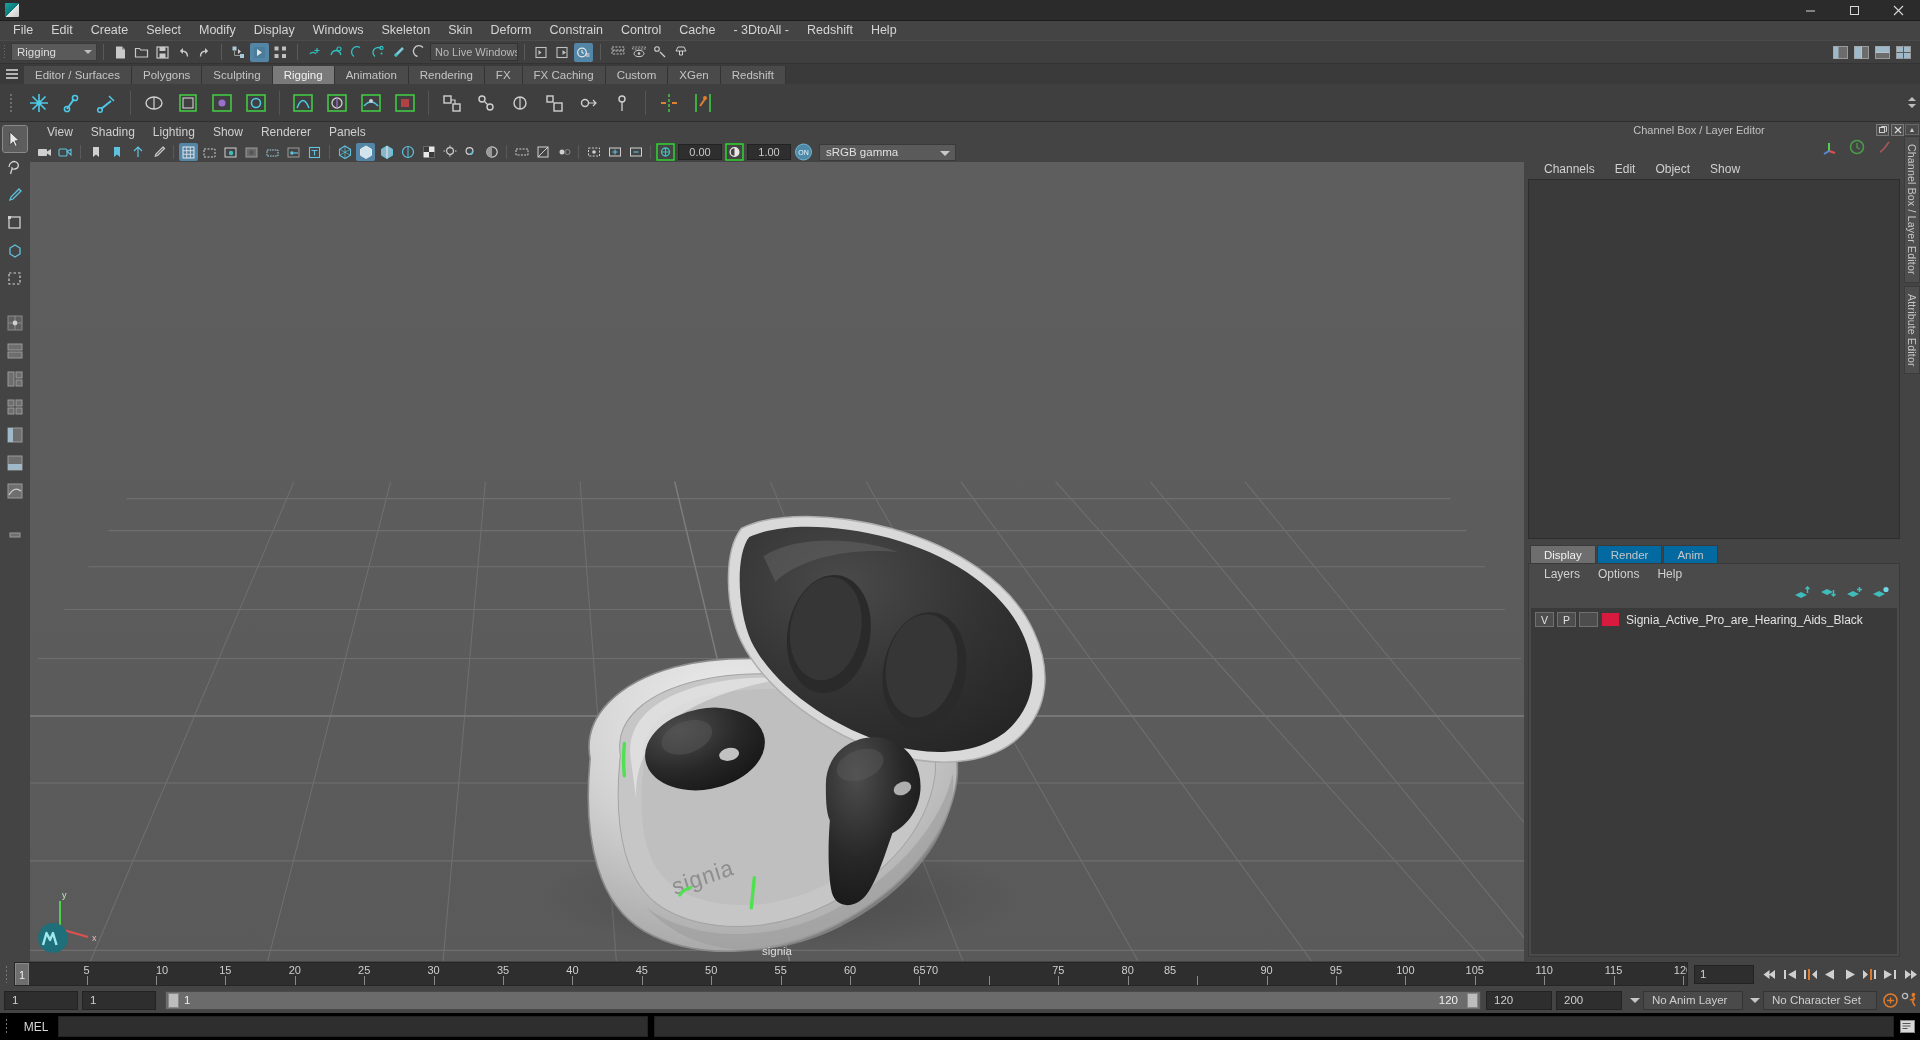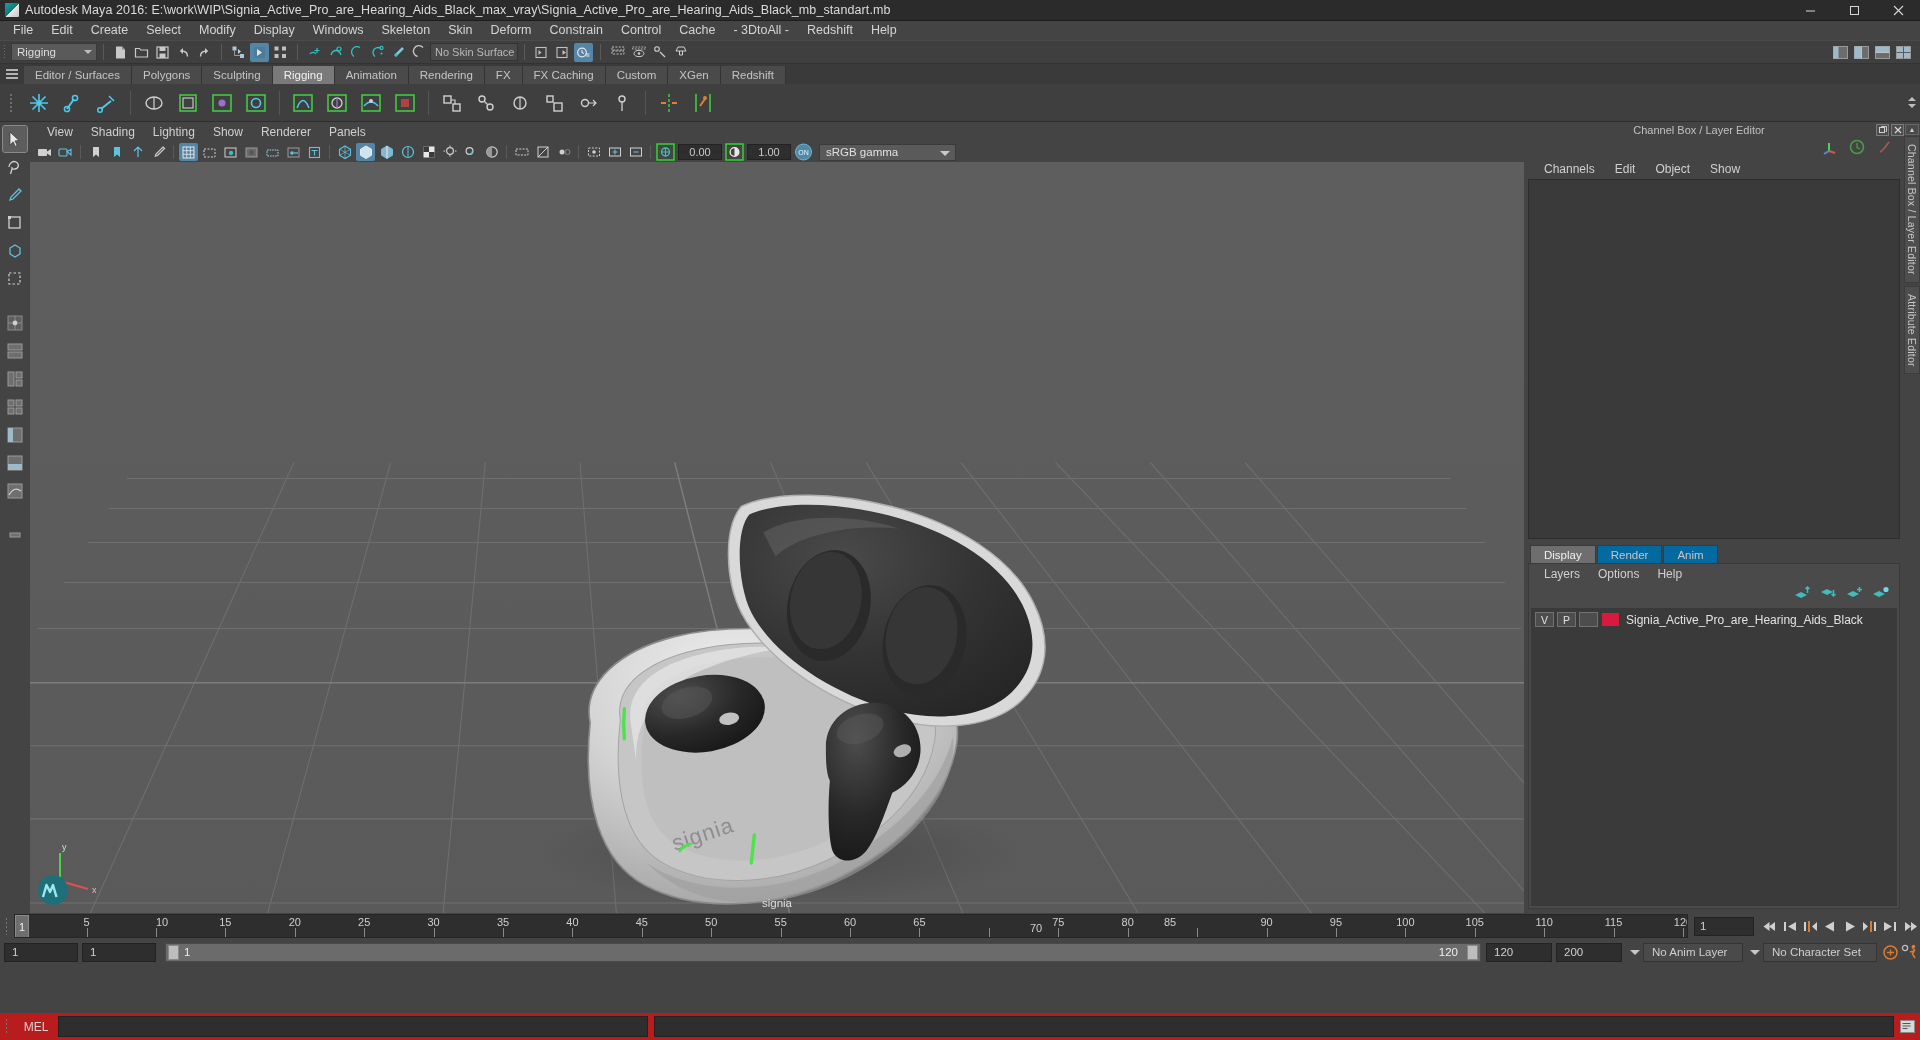--- a/index.html
+++ b/index.html
@@ -140,21 +140,21 @@
      padding-left:7px;margin-right:4px;}
   .rangeBar{ flex:1 1 auto;height:19px;background:#6b6b6b;border:1px solid #4a4a4a;position:relative;margin:0 5px;}
   .rangeBar .handle{ position:absolute;top:1px;width:11px;height:15px;background:#bdbdbd;border:1px solid #888;}
   .rangeBar .lbl{ position:absolute;top:1px;font-size:11.5px;color:#efefef;line-height:15px;}
   .dropArrow{ width:17px;height:19px;display:flex;align-items:center;justify-content:center;flex:0 0 17px;}
   .dropArrow i{ border-left:5px solid transparent;border-right:5px solid transparent;border-top:5px solid #c6c6c6;}
   .combobox{ height:19px;background:#4a4a4a;border:1px solid #343434;color:#cfcfcf;font-size:11.5px;line-height:17px;
      padding:0 8px;margin-right:3px;display:flex;align-items:center;}
 
   
-  .cmdRow{ height:27px;background:#b91c1c;display:flex;align-items:center;flex:0 0 27px;margin-top:48px;}
+  .cmdRow{ height:27px;background:#000000;display:flex;align-items:center;flex:0 0 27px;}
   .cmdGrip{ width:14px;height:100%;position:relative;flex:0 0 14px;}
   .cmdGrip:after{content:"";position:absolute;left:5px;top:5px;bottom:5px;width:3px;
      background-image:radial-gradient(circle,#777 0.8px,transparent 1px);background-size:3px 4px;}
   .melLabel{ width:44px;font-size:12px;color:#d6d6d6;text-align:center;flex:0 0 44px;}
   .cmdInput{ height:21px;background:#2e2e2e;border:1px solid #222;flex:1 1 auto;}
   .cmdOut{ height:21px;background:#2e2e2e;border:1px solid #222;width:1240px;flex:0 0 1240px;margin-left:6px;}
   .cmdIcon{ width:26px;height:21px;display:flex;align-items:center;justify-content:center;flex:0 0 26px;}
 
   .statusRow{ height:22px;background:#4a4a4a;display:flex;align-items:center;flex:0 0 22px;
      border-top:1px solid #3a3a3a;}
@@ -167,21 +167,20 @@
   .axisGiz{ position:absolute; left:12px; bottom:12px; width:66px;height:64px;}
   .mayaLogo{ position:absolute; left:6px; bottom:6px; width:34px;height:34px;}
 </style>
 </head>
 <body>
 
 <div class="app">
 
   <div class="titlebar">
     <div class="tb-icon"></div>
-    <div class="tb-title">Autodesk Maya 2016: E:\work\WIP\Signia_Active_Pro_are_Hearing_Aids_Black_max_vray\Signia_Active_Pro_are_Hearing_Aids_Black_mb_standart.mb</div>
     <div class="tb-sp"></div>
     <div class="wbtn">
       <svg width="11" height="11" viewBox="0 0 11 11">
           <line x1="1" y1="6" x2="10" y2="6" stroke="#d8d8d8" stroke-width="1"></line>
         </svg>
     </div>
     <div class="wbtn">
       <svg width="11" height="11" viewBox="0 0 11 11">
           <rect x="1.5" y="1.5" width="8" height="8" fill="none" stroke="#d8d8d8" stroke-width="1"></rect>
         </svg>
@@ -306,21 +305,21 @@
           <path d="M4 12l8-8" stroke="#7ec8d8" stroke-width="2.5"></path>
           <circle cx="5" cy="11" r="1.4" fill="#2ec4c4"></circle>
         </svg>
       </div>
     <div class="ticon">
       <svg width="16" height="16" viewBox="0 0 16 16">
           <path d="M11 3.5A5.5 5.5 0 105.5 12.5" fill="none" stroke="#c9c9c9" stroke-width="1.3"></path>
         </svg>
       </div>
 
-    <div class="liveSurface">No Skin Surface</div>
+    <div class="liveSurface">No Live Windows</div>
     <div class="tsep"></div>
 
     <div class="ticon">
       <svg width="15" height="15" viewBox="0 0 15 15">
           <rect x="2" y="2.5" width="10" height="10" fill="none" stroke="#c0c0c0" stroke-width="1.1"></rect>
           <path d="M4.5 5l3 2.5-3 2.5z" fill="#c0c0c0"></path>
         </svg>
       </div>
     <div class="ticon">
       <svg width="15" height="15" viewBox="0 0 15 15">
@@ -1114,21 +1113,21 @@
         <div class="tsNum" style="left: 626.824px;">45</div>
         <div class="tsTick" style="left: 696.235px;"></div>
         <div class="tsNum" style="left: 696.235px;">50</div>
         <div class="tsTick" style="left: 765.647px;"></div>
         <div class="tsNum" style="left: 765.647px;">55</div>
         <div class="tsTick" style="left: 835.059px;"></div>
         <div class="tsNum" style="left: 835.059px;">60</div>
         <div class="tsTick" style="left: 904.471px;"></div>
         <div class="tsNum" style="left: 904.471px;">65</div>
         <div class="tsTick" style="left: 973.882px;"></div>
-        <div class="tsNum" style="left: 1021px; margin-top: 6px;">70</div>
+        <div class="tsNum" style="left: 917px;">70</div>
         <div class="tsTick" style="left: 1043.29px;"></div>
         <div class="tsNum" style="left: 1043.29px;">75</div>
         <div class="tsTick" style="left: 1112.71px;"></div>
         <div class="tsNum" style="left: 1112.71px;">80</div>
         <div class="tsTick" style="left: 1182.12px;"></div>
         <div class="tsNum" style="left: 1155px;">85</div>
         <div class="tsTick" style="left: 1251.53px;"></div>
         <div class="tsNum" style="left: 1251.53px;">90</div>
         <div class="tsTick" style="left: 1320.94px;"></div>
         <div class="tsNum" style="left: 1320.94px;">95</div>

